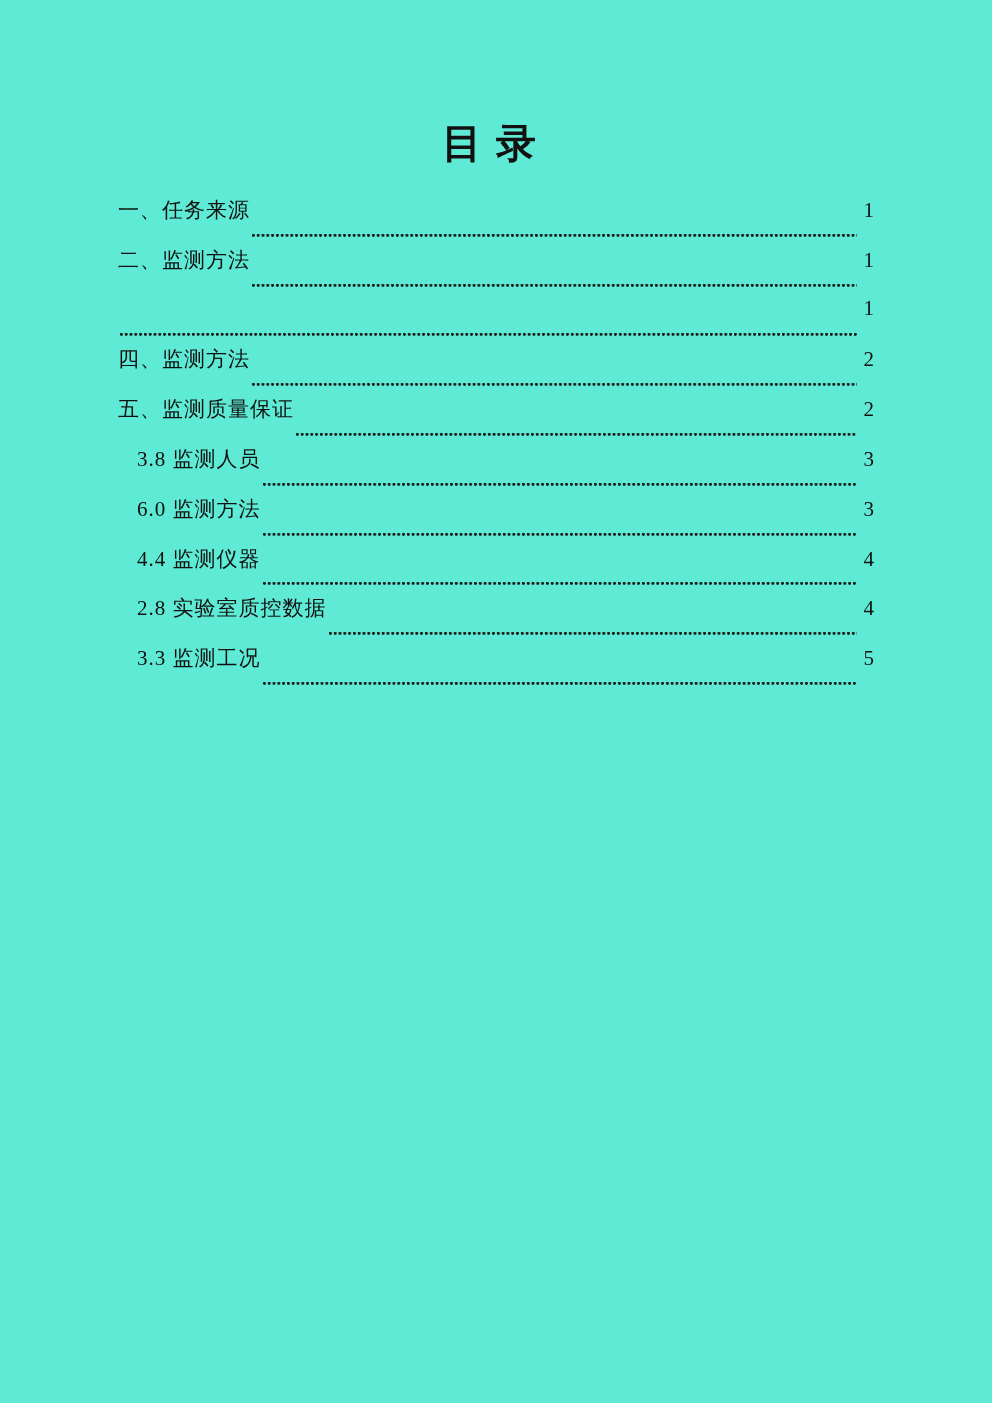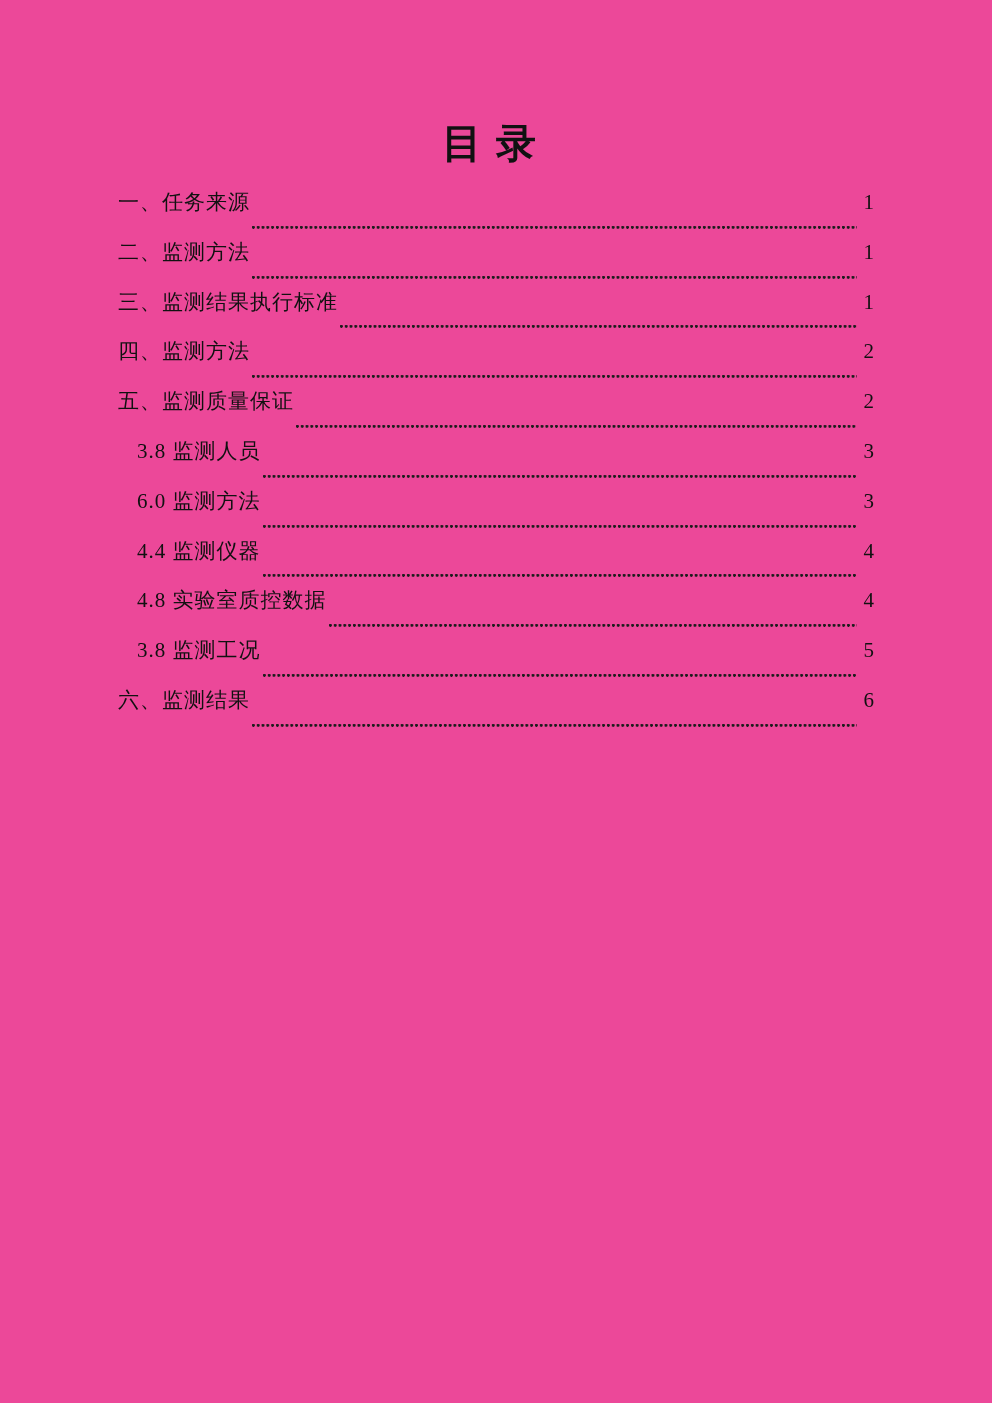--- a/index.html
+++ b/index.html
@@ -4,39 +4,39 @@
 <style>
   html, body {
     margin: 0;
     padding: 0;
     background: #ffffff;
   }
   .page {
     position: relative;
     width: 992px;
     height: 1403px;
-    background: #ec4899;
+    background: #5eead4;
     font-family: "Liberation Serif", "DejaVu Serif", serif;
     color: #111111;
     overflow: hidden;
   }
   .doc-title {
     position: absolute;
     top: 116px;
     left: 0;
     width: 100%;
     text-align: center;
     font-size: 40px;
     font-weight: 600;
     letter-spacing: 14px;
     color: #111111;
   }
   .toc {
     position: absolute;
-    top: 188px;
+    top: 196px;
     left: 118px;
     right: 118px;
   }
   .toc-row {
     display: flex;
     align-items: baseline;
     height: 49.8px;
     font-size: 21px;
     color: #111111;
     cursor: pointer;
@@ -75,21 +75,20 @@
         <span class="toc-label">一、任务来源</span>
         <span class="toc-leader"></span>
         <span class="toc-page">1</span>
       </div>
       <div class="toc-row level-1">
         <span class="toc-label">二、监测方法</span>
         <span class="toc-leader"></span>
         <span class="toc-page">1</span>
       </div>
       <div class="toc-row level-1">
-        <span class="toc-label">三、监测结果执行标准</span>
         <span class="toc-leader"></span>
         <span class="toc-page">1</span>
       </div>
       <div class="toc-row level-1">
         <span class="toc-label">四、监测方法</span>
         <span class="toc-leader"></span>
         <span class="toc-page">2</span>
       </div>
       <div class="toc-row level-1">
         <span class="toc-label">五、监测质量保证</span>
@@ -105,28 +104,23 @@
         <span class="toc-label">6.0 监测方法</span>
         <span class="toc-leader"></span>
         <span class="toc-page">3</span>
       </div>
       <div class="toc-row level-2">
         <span class="toc-label">4.4 监测仪器</span>
         <span class="toc-leader"></span>
         <span class="toc-page">4</span>
       </div>
       <div class="toc-row level-2">
-        <span class="toc-label">4.8 实验室质控数据</span>
+        <span class="toc-label">2.8 实验室质控数据</span>
         <span class="toc-leader"></span>
         <span class="toc-page">4</span>
       </div>
       <div class="toc-row level-2">
-        <span class="toc-label">3.8 监测工况</span>
+        <span class="toc-label">3.3 监测工况</span>
         <span class="toc-leader"></span>
         <span class="toc-page">5</span>
-      </div>
-      <div class="toc-row level-1">
-        <span class="toc-label">六、监测结果</span>
-        <span class="toc-leader"></span>
-        <span class="toc-page">6</span>
       </div>
     </div>
 </div>
 
 </body></html>

